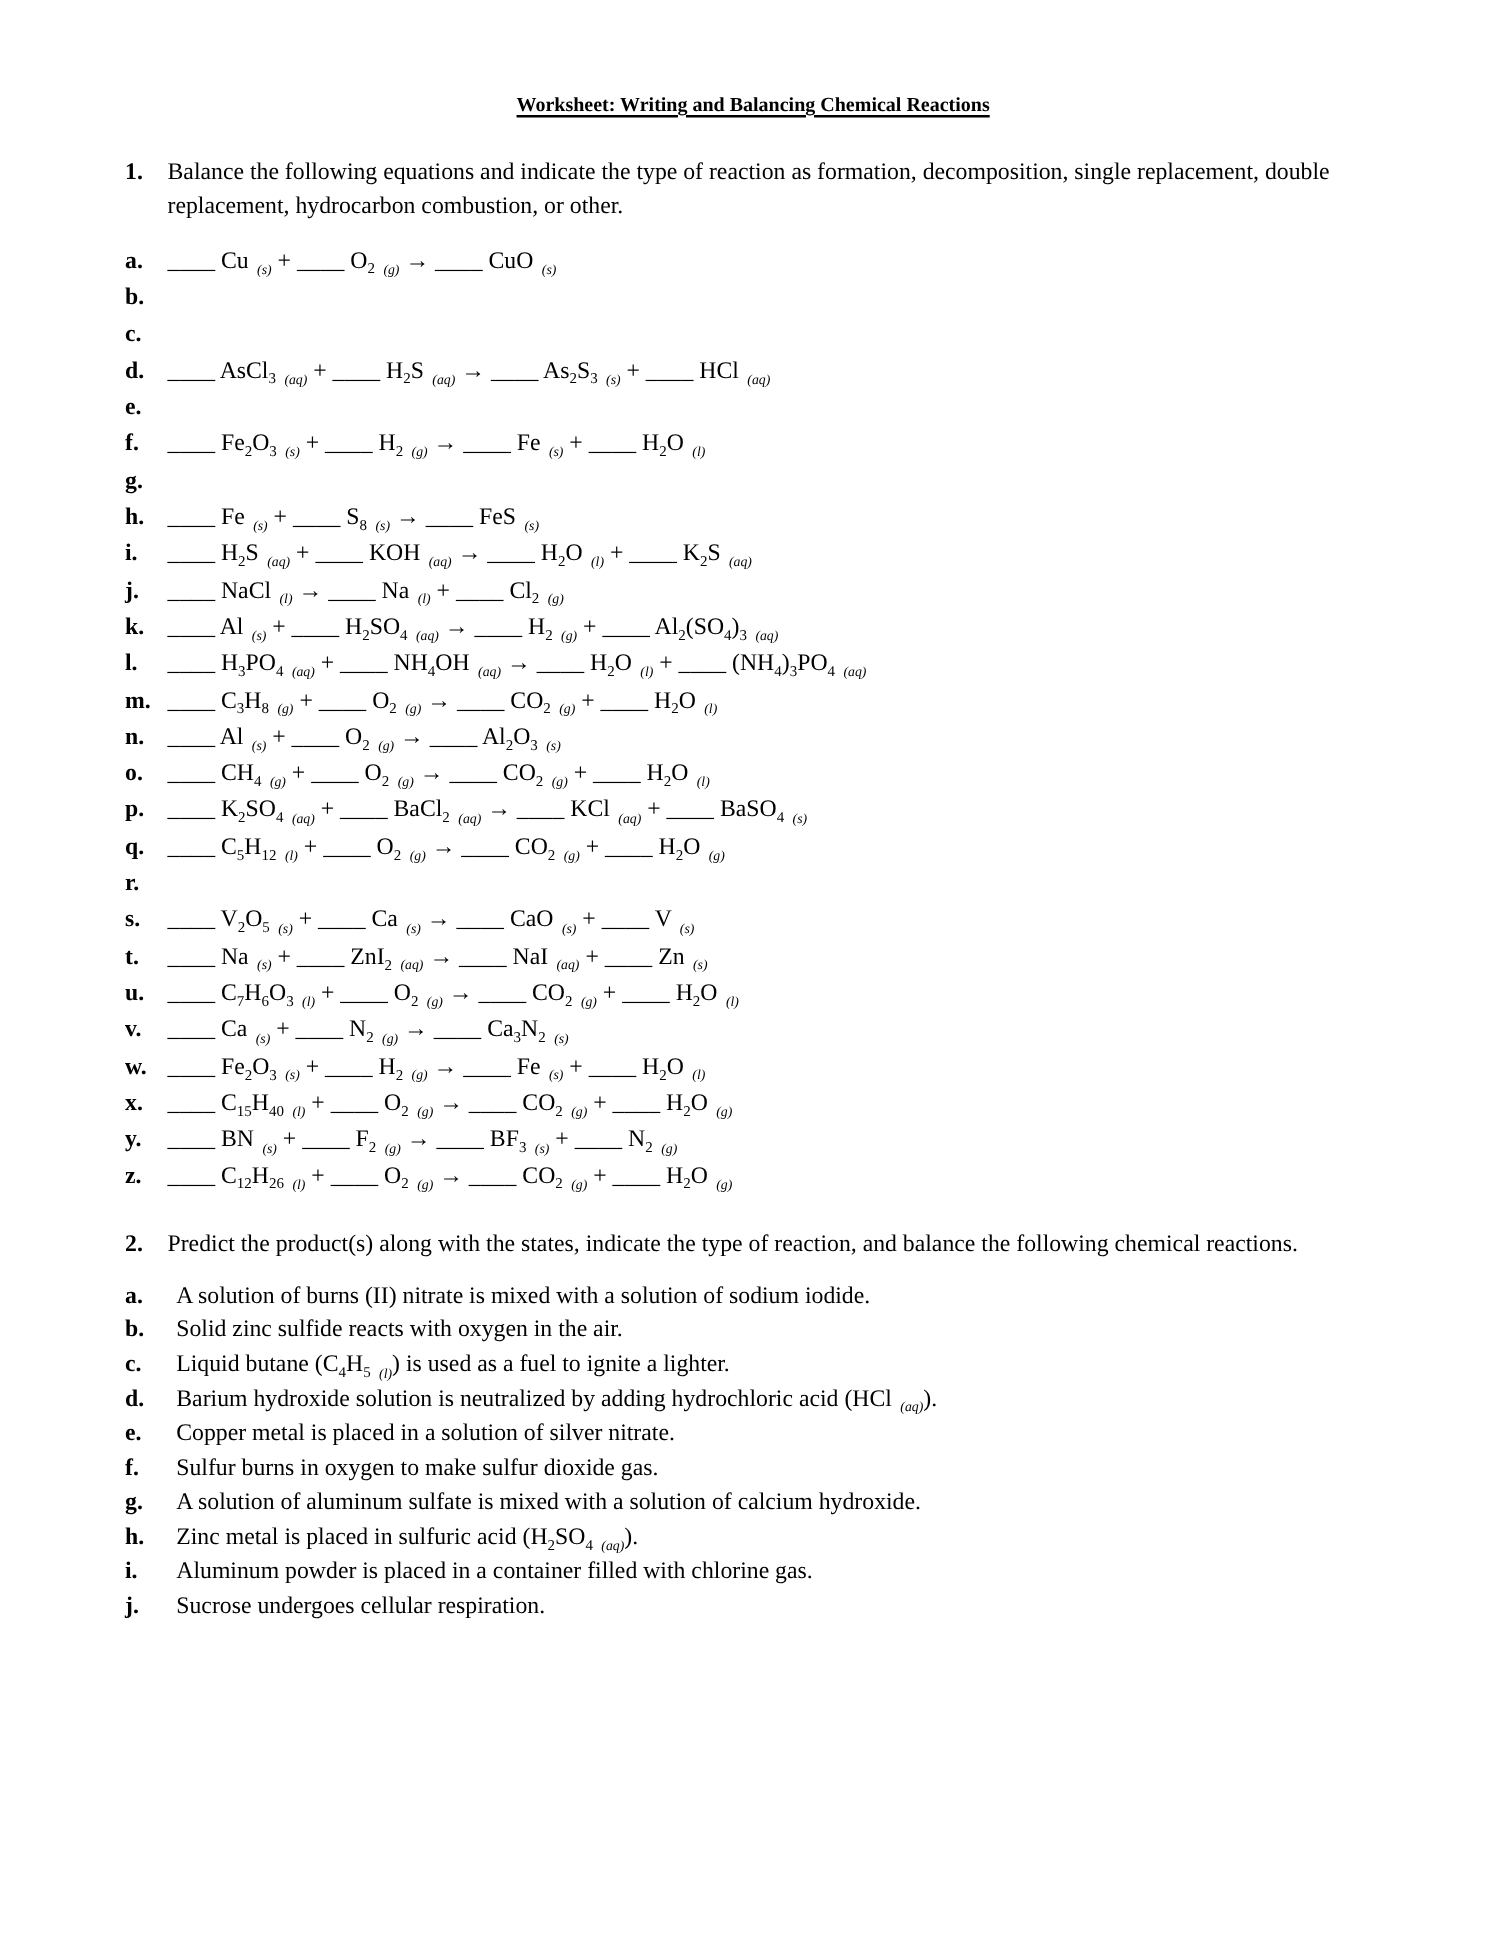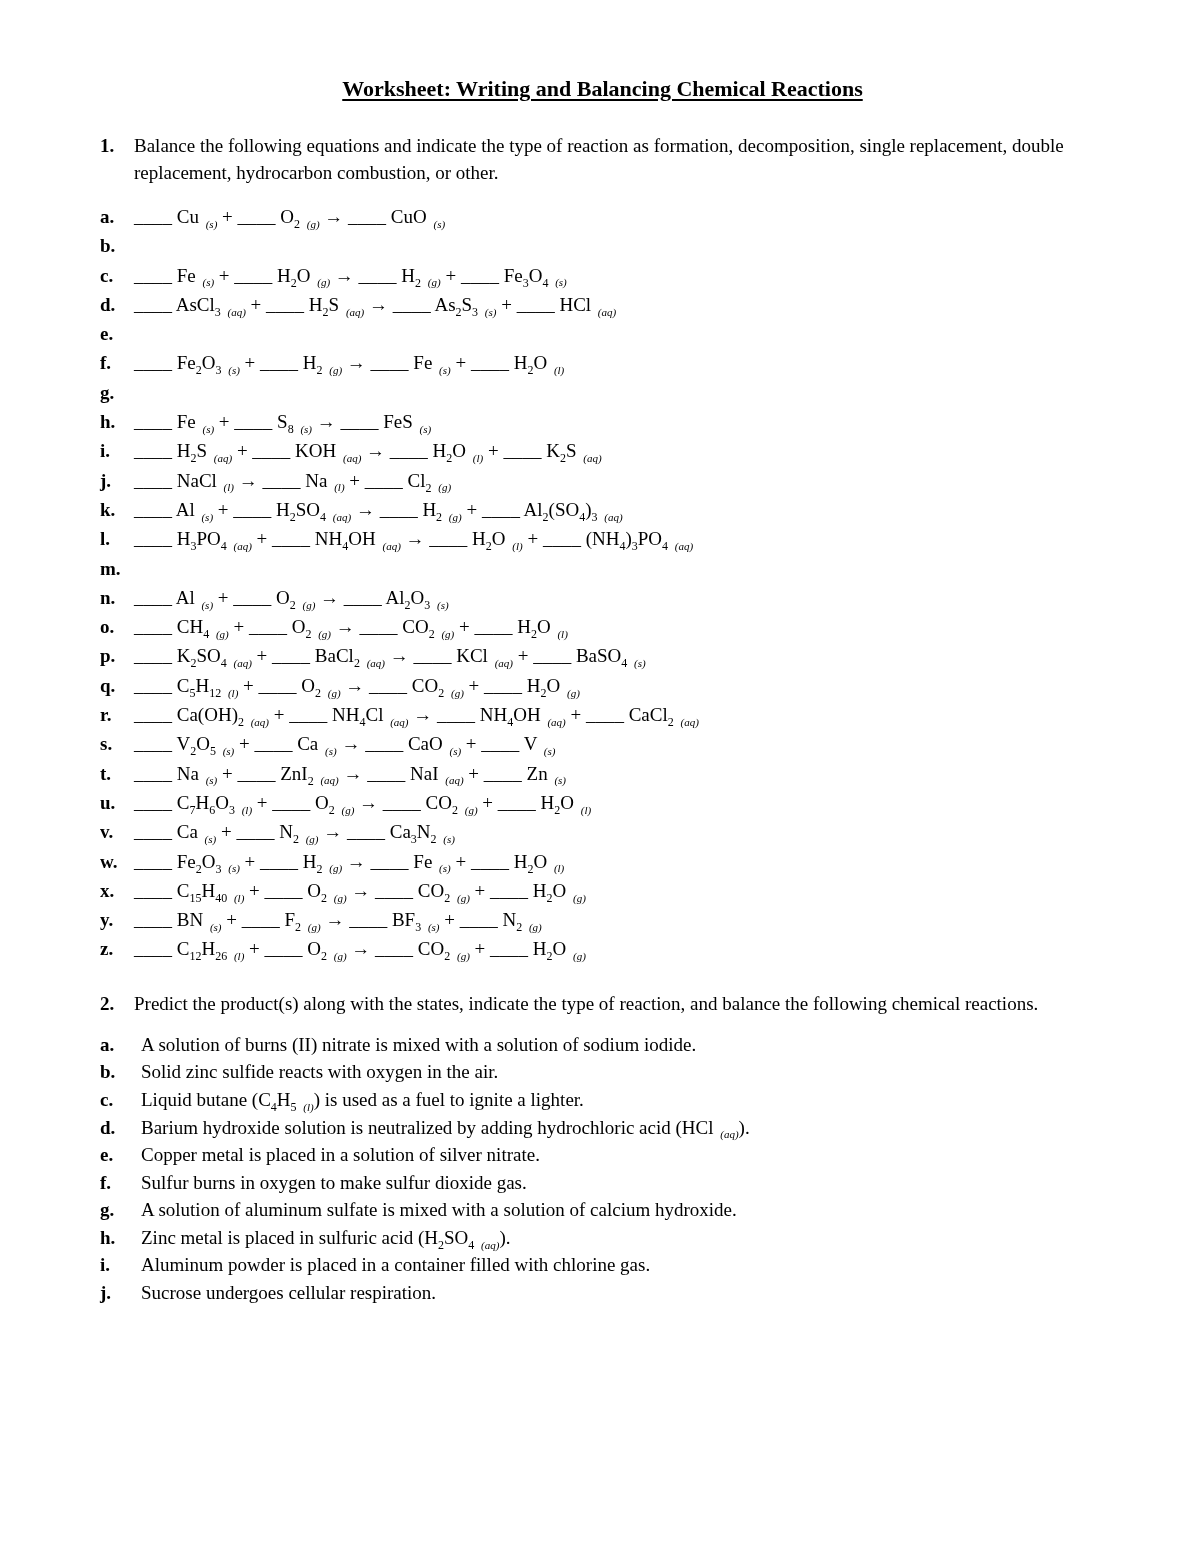--- a/index.html
+++ b/index.html
@@ -18,21 +18,21 @@
     box-sizing: border-box;
     width: 1200px;
     height: 1553px;
     padding: 76px 95px 0 100px;
   }
   .title-wrap {
     text-align: center;
     margin-bottom: 30px;
   }
   .title {
-    font-size: 22px;
+    font-size: 16px;
     font-weight: bold;
     text-decoration: underline;
     text-decoration-thickness: 2px;
     text-underline-offset: 3px;
   }
   .qhead {
     display: flex;
     font-size: 19px;
     line-height: 27px;
     margin-top: 26px;
@@ -97,21 +97,20 @@
   <div class="eq-list" id="eq-list">
       <div class="row">
         <span class="lbl">a.</span>
         <span class="eq">____ Cu <sub class="state">(s)</sub> + ____ O<sub class="sub">2</sub> <sub class="state">(g)</sub> → ____ CuO <sub class="state">(s)</sub></span>
       </div>
       <div class="row">
         <span class="lbl">b.</span>
       </div>
       <div class="row">
         <span class="lbl">c.</span>
-        <span class="eq">____ Fe <sub class="state">(s)</sub> + ____ H<sub class="sub">2</sub>O <sub class="state">(g)</sub> → ____ H<sub class="sub">2</sub> <sub class="state">(g)</sub> + ____ Fe<sub class="sub">3</sub>O<sub class="sub">4</sub> <sub class="state">(s)</sub></span>
       </div>
       <div class="row">
         <span class="lbl">d.</span>
         <span class="eq">____ AsCl<sub class="sub">3</sub> <sub class="state">(aq)</sub> + ____ H<sub class="sub">2</sub>S <sub class="state">(aq)</sub> → ____ As<sub class="sub">2</sub>S<sub class="sub">3</sub> <sub class="state">(s)</sub> + ____ HCl <sub class="state">(aq)</sub></span>
       </div>
       <div class="row">
         <span class="lbl">e.</span>
       </div>
       <div class="row">
         <span class="lbl">f.</span>
@@ -135,40 +134,40 @@
       <div class="row">
         <span class="lbl">k.</span>
         <span class="eq">____ Al <sub class="state">(s)</sub> + ____ H<sub class="sub">2</sub>SO<sub class="sub">4</sub> <sub class="state">(aq)</sub> → ____ H<sub class="sub">2</sub> <sub class="state">(g)</sub> + ____ Al<sub class="sub">2</sub>(SO<sub class="sub">4</sub>)<sub class="sub">3</sub> <sub class="state">(aq)</sub></span>
       </div>
       <div class="row">
         <span class="lbl">l.</span>
         <span class="eq">____ H<sub class="sub">3</sub>PO<sub class="sub">4</sub> <sub class="state">(aq)</sub> + ____ NH<sub class="sub">4</sub>OH <sub class="state">(aq)</sub> → ____ H<sub class="sub">2</sub>O <sub class="state">(l)</sub> + ____ (NH<sub class="sub">4</sub>)<sub class="sub">3</sub>PO<sub class="sub">4</sub> <sub class="state">(aq)</sub></span>
       </div>
       <div class="row">
         <span class="lbl">m.</span>
+        <span class="eq">____ C<sub class="sub">3</sub>H<sub class="sub">8</sub> <sub class="state">(g)</sub> + ____ O<sub class="sub">2</sub> <sub class="state">(g)</sub> → ____ CO<sub class="sub">2</sub> <sub class="state">(g)</sub> + ____ H<sub class="sub">2</sub>O <sub class="state">(l)</sub></span>
       </div>
       <div class="row">
         <span class="lbl">n.</span>
         <span class="eq">____ Al <sub class="state">(s)</sub> + ____ O<sub class="sub">2</sub> <sub class="state">(g)</sub> → ____ Al<sub class="sub">2</sub>O<sub class="sub">3</sub> <sub class="state">(s)</sub></span>
       </div>
       <div class="row">
         <span class="lbl">o.</span>
         <span class="eq">____ CH<sub class="sub">4</sub> <sub class="state">(g)</sub> + ____ O<sub class="sub">2</sub> <sub class="state">(g)</sub> → ____ CO<sub class="sub">2</sub> <sub class="state">(g)</sub> + ____ H<sub class="sub">2</sub>O <sub class="state">(l)</sub></span>
       </div>
       <div class="row">
         <span class="lbl">p.</span>
         <span class="eq">____ K<sub class="sub">2</sub>SO<sub class="sub">4</sub> <sub class="state">(aq)</sub> + ____ BaCl<sub class="sub">2</sub> <sub class="state">(aq)</sub> → ____ KCl <sub class="state">(aq)</sub> + ____ BaSO<sub class="sub">4</sub> <sub class="state">(s)</sub></span>
       </div>
       <div class="row">
         <span class="lbl">q.</span>
         <span class="eq">____ C<sub class="sub">5</sub>H<sub class="sub">12</sub> <sub class="state">(l)</sub> + ____ O<sub class="sub">2</sub> <sub class="state">(g)</sub> → ____ CO<sub class="sub">2</sub> <sub class="state">(g)</sub> + ____ H<sub class="sub">2</sub>O <sub class="state">(g)</sub></span>
       </div>
       <div class="row">
         <span class="lbl">r.</span>
-        <span class="eq">____ Ca(OH)<sub class="sub">2</sub> <sub class="state">(aq)</sub> + ____ NH<sub class="sub">4</sub>Cl <sub class="state">(aq)</sub> → ____ NH<sub class="sub">4</sub>OH <sub class="state">(aq)</sub> + ____ CaCl<sub class="sub">2</sub> <sub class="state">(aq)</sub></span>
       </div>
       <div class="row">
         <span class="lbl">s.</span>
         <span class="eq">____ V<sub class="sub">2</sub>O<sub class="sub">5</sub> <sub class="state">(s)</sub> + ____ Ca <sub class="state">(s)</sub> → ____ CaO <sub class="state">(s)</sub> + ____ V <sub class="state">(s)</sub></span>
       </div>
       <div class="row">
         <span class="lbl">t.</span>
         <span class="eq">____ Na <sub class="state">(s)</sub> + ____ ZnI<sub class="sub">2</sub> <sub class="state">(aq)</sub> → ____ NaI <sub class="state">(aq)</sub> + ____ Zn <sub class="state">(s)</sub></span>
       </div>
       <div class="row">

